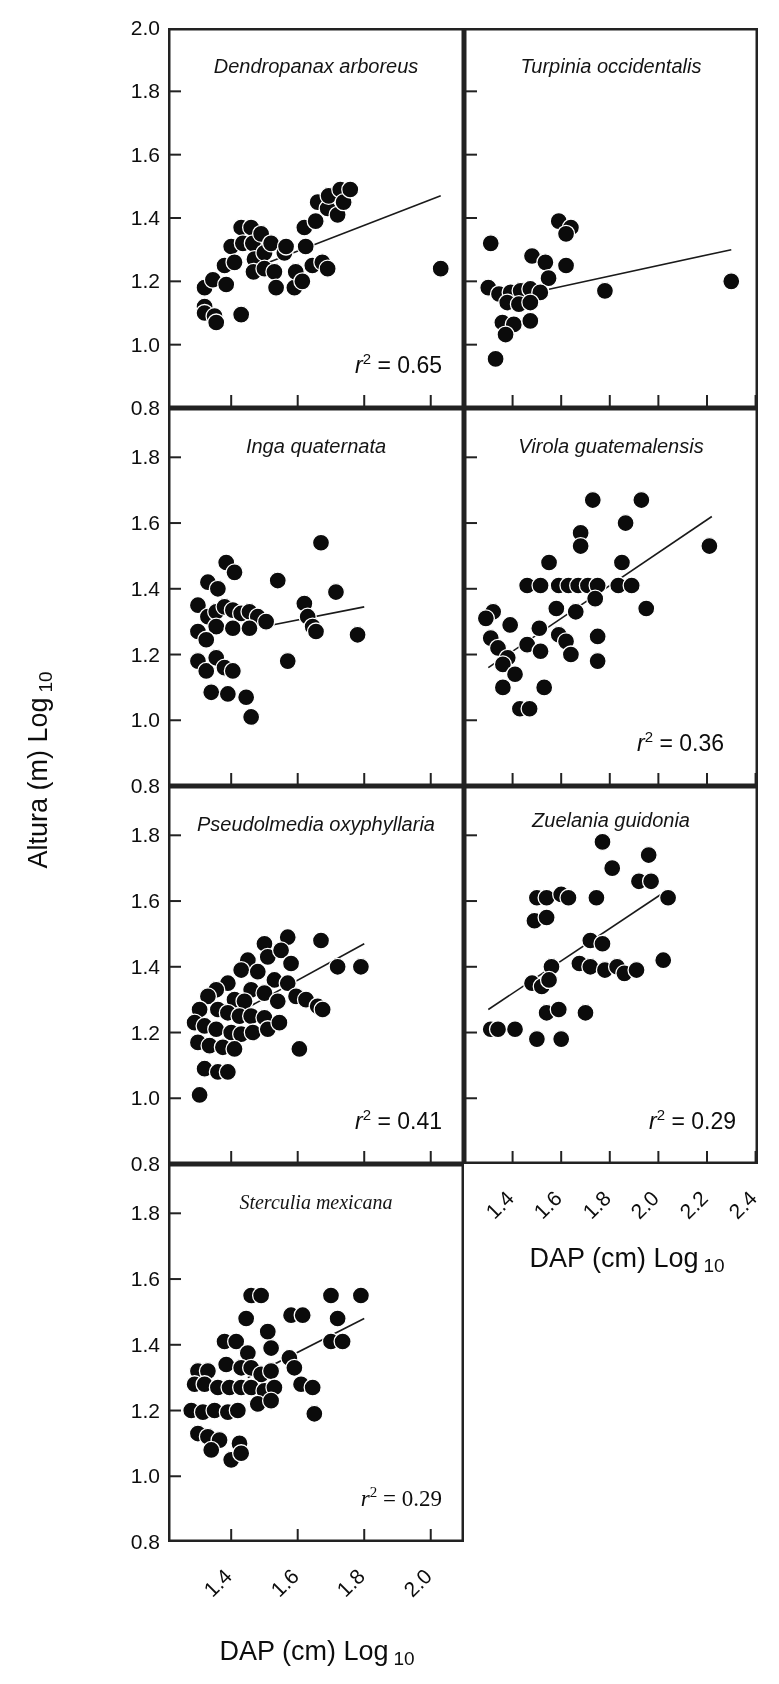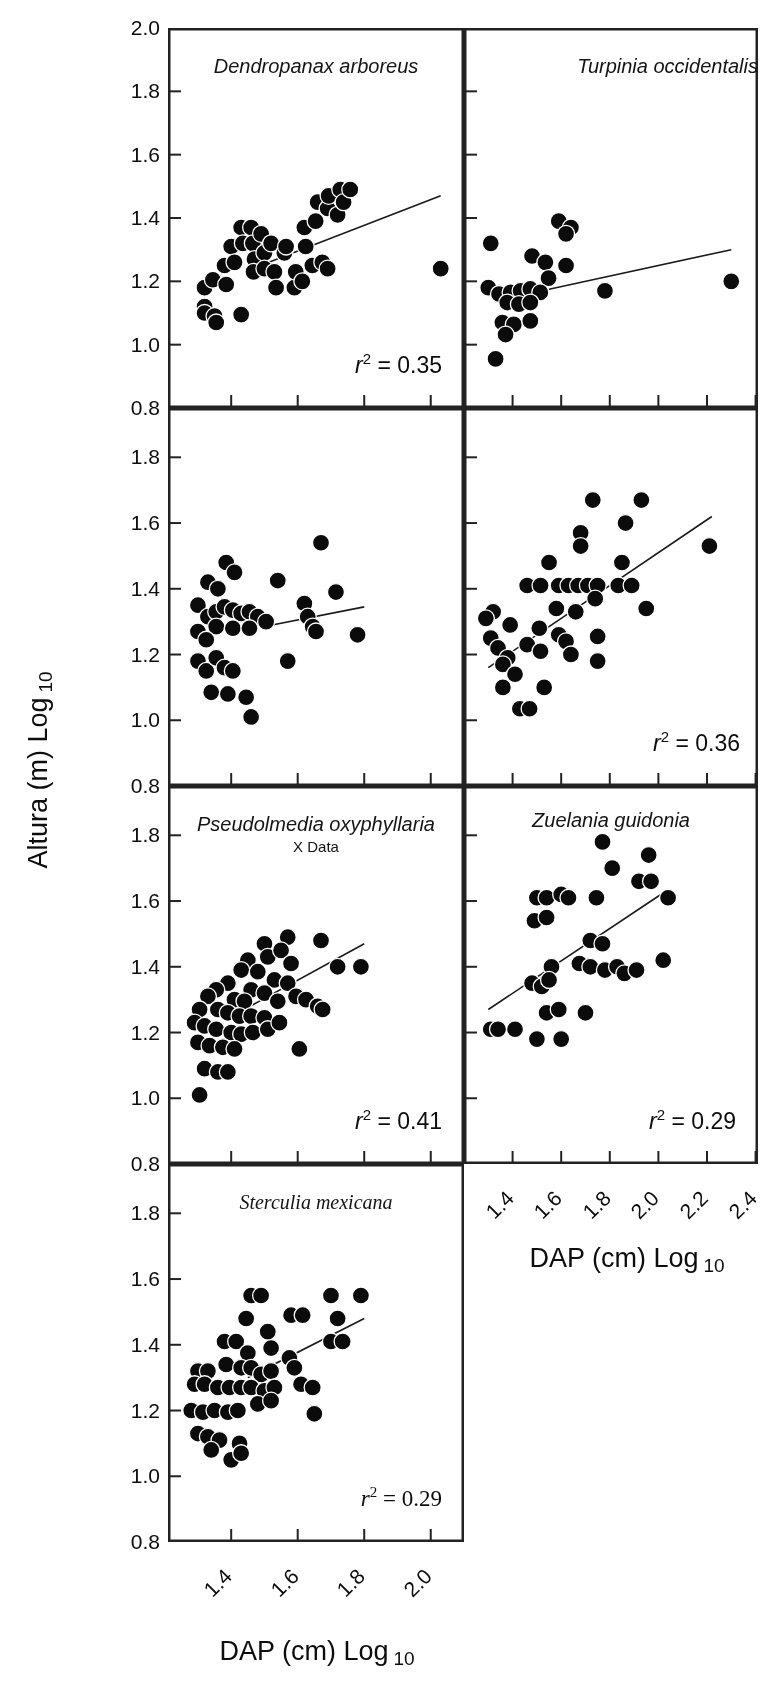--- a/index.html
+++ b/index.html
@@ -162,21 +162,21 @@
         <line x1="0" y1="190.00000000000003" x2="13" y2="190.00000000000003" stroke="#222222" stroke-width="2"></line>
         <line x1="0" y1="253.33333333333337" x2="13" y2="253.33333333333337" stroke="#222222" stroke-width="2"></line>
         <line x1="0" y1="316.6666666666667" x2="13" y2="316.6666666666667" stroke="#222222" stroke-width="2"></line>
         <line x1="63.19101123595503" y1="380" x2="63.19101123595503" y2="367" stroke="#222222" stroke-width="2"></line>
         <line x1="129.70786516853934" y1="380" x2="129.70786516853934" y2="367" stroke="#222222" stroke-width="2"></line>
         <line x1="196.22471910112358" y1="380" x2="196.22471910112358" y2="367" stroke="#222222" stroke-width="2"></line>
         <line x1="262.7415730337078" y1="380" x2="262.7415730337078" y2="367" stroke="#222222" stroke-width="2"></line>
         <rect x="1.25" y="1.25" width="293.5" height="377.5" fill="none" stroke="#222222" stroke-width="2.5"></rect>
       </svg>
       <div class="ptitle" style="top: 26px; text-align: center;">Dendropanax arboreus</div>
-      <div class="r2" style="right: 22px; top: 322px;"><span class="rvar">r</span><sup>2</sup><span> = 0.35</span></div>
+      <div class="r2" style="right: 22px; top: 322px;"><span class="rvar">r</span><sup>2</sup><span> = 0.65</span></div>
     </div>
     <div class="panel" style="left: 464px; top: 28px; width: 294px; height: 380px;">
       <svg width="294" height="380" viewBox="0 0 294 380">
         <line x1="85.0413223140496" y1="261.25" x2="267.2727272727272" y2="221.66666666666666" stroke="#1a1a1a" stroke-width="1.6"></line>
         <circle cx="26.727272727272748" cy="215.33333333333331" r="8.5" fill="#0b0b0b" stroke="#ffffff" stroke-width="1.3"></circle>
         <circle cx="68.03305785123966" cy="228" r="8.5" fill="#0b0b0b" stroke="#ffffff" stroke-width="1.3"></circle>
         <circle cx="94.76033057851241" cy="193.16666666666669" r="8.5" fill="#0b0b0b" stroke="#ffffff" stroke-width="1.3"></circle>
         <circle cx="106.90909090909088" cy="199.49999999999997" r="8.5" fill="#0b0b0b" stroke="#ffffff" stroke-width="1.3"></circle>
         <circle cx="102.04958677685953" cy="205.83333333333331" r="8.5" fill="#0b0b0b" stroke="#ffffff" stroke-width="1.3"></circle>
         <circle cx="81.396694214876" cy="234.33333333333334" r="8.5" fill="#0b0b0b" stroke="#ffffff" stroke-width="1.3"></circle>
@@ -204,21 +204,21 @@
         <line x1="0" y1="253.33333333333337" x2="13" y2="253.33333333333337" stroke="#222222" stroke-width="2"></line>
         <line x1="0" y1="316.6666666666667" x2="13" y2="316.6666666666667" stroke="#222222" stroke-width="2"></line>
         <line x1="48.59504132231403" y1="380" x2="48.59504132231403" y2="367" stroke="#222222" stroke-width="2"></line>
         <line x1="97.19008264462812" y1="380" x2="97.19008264462812" y2="367" stroke="#222222" stroke-width="2"></line>
         <line x1="145.78512396694217" y1="380" x2="145.78512396694217" y2="367" stroke="#222222" stroke-width="2"></line>
         <line x1="194.38016528925618" y1="380" x2="194.38016528925618" y2="367" stroke="#222222" stroke-width="2"></line>
         <line x1="242.97520661157026" y1="380" x2="242.97520661157026" y2="367" stroke="#222222" stroke-width="2"></line>
         <line x1="291.5702479338842" y1="380" x2="291.5702479338842" y2="367" stroke="#222222" stroke-width="2"></line>
         <rect x="1.25" y="1.25" width="291.5" height="377.5" fill="none" stroke="#222222" stroke-width="2.5"></rect>
       </svg>
-      <div class="ptitle" style="top: 26px; text-align: right;">Turpinia occidentalis</div>
+      <div class="ptitle" style="top: 26px;">Turpinia occidentalis</div>
     </div>
     <div class="ylab" style="left: 98px; top: 446.304px;">1.8</div>
     <div class="ylab" style="left: 98px; top: 512.043px;">1.6</div>
     <div class="ylab" style="left: 98px; top: 577.783px;">1.4</div>
     <div class="ylab" style="left: 98px; top: 643.522px;">1.2</div>
     <div class="ylab" style="left: 98px; top: 709.261px;">1.0</div>
     <div class="ylab" style="left: 98px; top: 775px;">0.8</div>
     <div class="panel" style="left: 168px; top: 408px; width: 296px; height: 378px;">
       <svg width="296" height="378" viewBox="0 0 296 378">
         <line x1="96.4494382022472" y1="218.58260869565223" x2="196.22471910112358" y2="198.8608695652174" stroke="#1a1a1a" stroke-width="1.6"></line>
@@ -262,20 +262,21 @@
         <line x1="0" y1="115.0434782608695" x2="13" y2="115.0434782608695" stroke="#222222" stroke-width="2"></line>
         <line x1="0" y1="180.78260869565221" x2="13" y2="180.78260869565221" stroke="#222222" stroke-width="2"></line>
         <line x1="0" y1="246.5217391304348" x2="13" y2="246.5217391304348" stroke="#222222" stroke-width="2"></line>
         <line x1="0" y1="312.2608695652174" x2="13" y2="312.2608695652174" stroke="#222222" stroke-width="2"></line>
         <line x1="63.19101123595503" y1="378" x2="63.19101123595503" y2="365" stroke="#222222" stroke-width="2"></line>
         <line x1="129.70786516853934" y1="378" x2="129.70786516853934" y2="365" stroke="#222222" stroke-width="2"></line>
         <line x1="196.22471910112358" y1="378" x2="196.22471910112358" y2="365" stroke="#222222" stroke-width="2"></line>
         <line x1="262.7415730337078" y1="378" x2="262.7415730337078" y2="365" stroke="#222222" stroke-width="2"></line>
         <rect x="1.25" y="1.25" width="293.5" height="375.5" fill="none" stroke="#222222" stroke-width="2.5"></rect>
       </svg>
+      <div class="ptitle" style="top: 26px;">Inga quaternata</div>
     </div>
     <div class="panel" style="left: 464px; top: 408px; width: 294px; height: 378px;">
       <svg width="294" height="378" viewBox="0 0 294 378">
         <line x1="24.29752066115704" y1="259.6695652173913" x2="247.83471074380168" y2="108.46956521739128" stroke="#1a1a1a" stroke-width="1.6"></line>
         <circle cx="128.7768595041322" cy="92.03478260869565" r="8.5" fill="#0b0b0b" stroke="#ffffff" stroke-width="1.3"></circle>
         <circle cx="177.37190082644625" cy="92.03478260869565" r="8.5" fill="#0b0b0b" stroke="#ffffff" stroke-width="1.3"></circle>
         <circle cx="161.5785123966942" cy="115.0434782608695" r="8.5" fill="#0b0b0b" stroke="#ffffff" stroke-width="1.3"></circle>
         <circle cx="116.6280991735537" cy="124.90434782608696" r="8.5" fill="#0b0b0b" stroke="#ffffff" stroke-width="1.3"></circle>
         <circle cx="116.6280991735537" cy="138.05217391304348" r="8.5" fill="#0b0b0b" stroke="#ffffff" stroke-width="1.3"></circle>
         <circle cx="245.40495867768593" cy="138.05217391304348" r="8.5" fill="#0b0b0b" stroke="#ffffff" stroke-width="1.3"></circle>
@@ -320,21 +321,22 @@
         <line x1="0" y1="246.5217391304348" x2="13" y2="246.5217391304348" stroke="#222222" stroke-width="2"></line>
         <line x1="0" y1="312.2608695652174" x2="13" y2="312.2608695652174" stroke="#222222" stroke-width="2"></line>
         <line x1="48.59504132231403" y1="378" x2="48.59504132231403" y2="365" stroke="#222222" stroke-width="2"></line>
         <line x1="97.19008264462812" y1="378" x2="97.19008264462812" y2="365" stroke="#222222" stroke-width="2"></line>
         <line x1="145.78512396694217" y1="378" x2="145.78512396694217" y2="365" stroke="#222222" stroke-width="2"></line>
         <line x1="194.38016528925618" y1="378" x2="194.38016528925618" y2="365" stroke="#222222" stroke-width="2"></line>
         <line x1="242.97520661157026" y1="378" x2="242.97520661157026" y2="365" stroke="#222222" stroke-width="2"></line>
         <line x1="291.5702479338842" y1="378" x2="291.5702479338842" y2="365" stroke="#222222" stroke-width="2"></line>
         <rect x="1.25" y="1.25" width="291.5" height="375.5" fill="none" stroke="#222222" stroke-width="2.5"></rect>
       </svg>
-      <div class="r2" style="right: 18px; top: 320px;"><span class="rvar">r</span><sup>2</sup><span> = 0.36</span></div>
+      <div class="ptitle" style="top: 26px;">Virola guatemalensis</div>
+      <div class="r2" style="right: 34px; top: 320px;"><span class="rvar">r</span><sup>2</sup><span> = 0.36</span></div>
     </div>
     <div class="ylab" style="left: 98px; top: 824.304px;">1.8</div>
     <div class="ylab" style="left: 98px; top: 890.043px;">1.6</div>
     <div class="ylab" style="left: 98px; top: 955.783px;">1.4</div>
     <div class="ylab" style="left: 98px; top: 1021.52px;">1.2</div>
     <div class="ylab" style="left: 98px; top: 1087.26px;">1.0</div>
     <div class="ylab" style="left: 98px; top: 1153px;">0.8</div>
     <div class="panel" style="left: 168px; top: 786px; width: 296px; height: 378px; text-decoration: underline;">
       <svg width="296" height="378" viewBox="0 0 296 378">
         <line x1="73.16853932584267" y1="225.15652173913048" x2="196.22471910112358" y2="157.77391304347827" stroke="#1a1a1a" stroke-width="1.6"></line>
@@ -391,21 +393,20 @@
         <line x1="0" y1="180.78260869565221" x2="13" y2="180.78260869565221" stroke="#222222" stroke-width="2"></line>
         <line x1="0" y1="246.5217391304348" x2="13" y2="246.5217391304348" stroke="#222222" stroke-width="2"></line>
         <line x1="0" y1="312.2608695652174" x2="13" y2="312.2608695652174" stroke="#222222" stroke-width="2"></line>
         <line x1="63.19101123595503" y1="378" x2="63.19101123595503" y2="365" stroke="#222222" stroke-width="2"></line>
         <line x1="129.70786516853934" y1="378" x2="129.70786516853934" y2="365" stroke="#222222" stroke-width="2"></line>
         <line x1="196.22471910112358" y1="378" x2="196.22471910112358" y2="365" stroke="#222222" stroke-width="2"></line>
         <line x1="262.7415730337078" y1="378" x2="262.7415730337078" y2="365" stroke="#222222" stroke-width="2"></line>
         <rect x="1.25" y="1.25" width="293.5" height="375.5" fill="none" stroke="#222222" stroke-width="2.5"></rect>
       </svg>
       <div class="ptitle" style="top: 26px;">Pseudolmedia oxyphyllaria</div>
-      <div class="psub" style="top: 52px;">X Data</div>
       <div class="r2" style="right: 22px; top: 320px;"><span class="rvar">r</span><sup>2</sup><span> = 0.41</span></div>
     </div>
     <div class="xlab-rot" style="left: 471.595px; top: 1192px;">1.4</div>
     <div class="xlab-rot" style="left: 520.19px; top: 1192px;">1.6</div>
     <div class="xlab-rot" style="left: 568.785px; top: 1192px;">1.8</div>
     <div class="xlab-rot" style="left: 617.38px; top: 1192px;">2.0</div>
     <div class="xlab-rot" style="left: 665.975px; top: 1192px;">2.2</div>
     <div class="xlab-rot" style="left: 714.57px; top: 1192px;">2.4</div>
     <div class="panel" style="left: 464px; top: 786px; width: 294px; height: 378px;">
       <svg width="294" height="378" viewBox="0 0 294 378">

